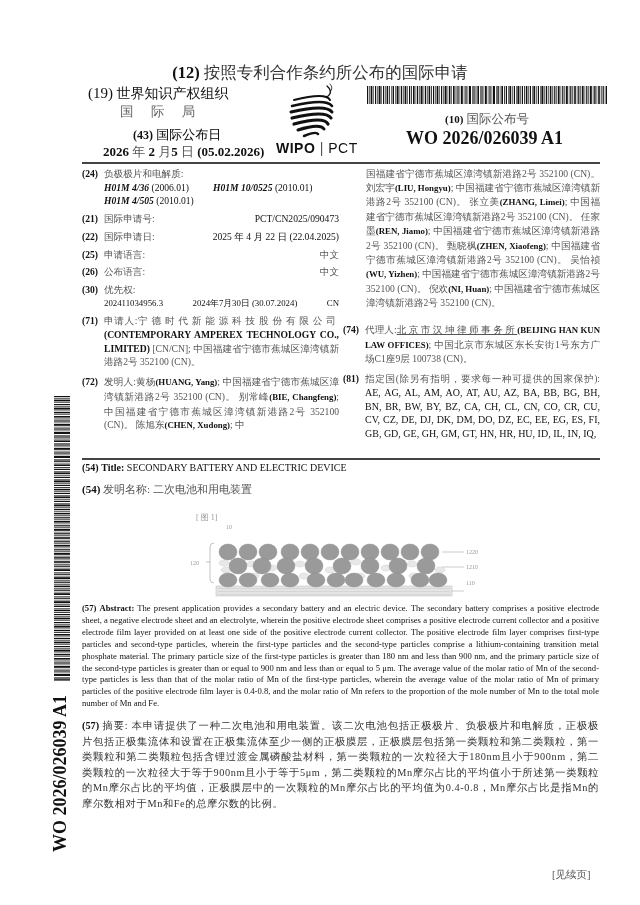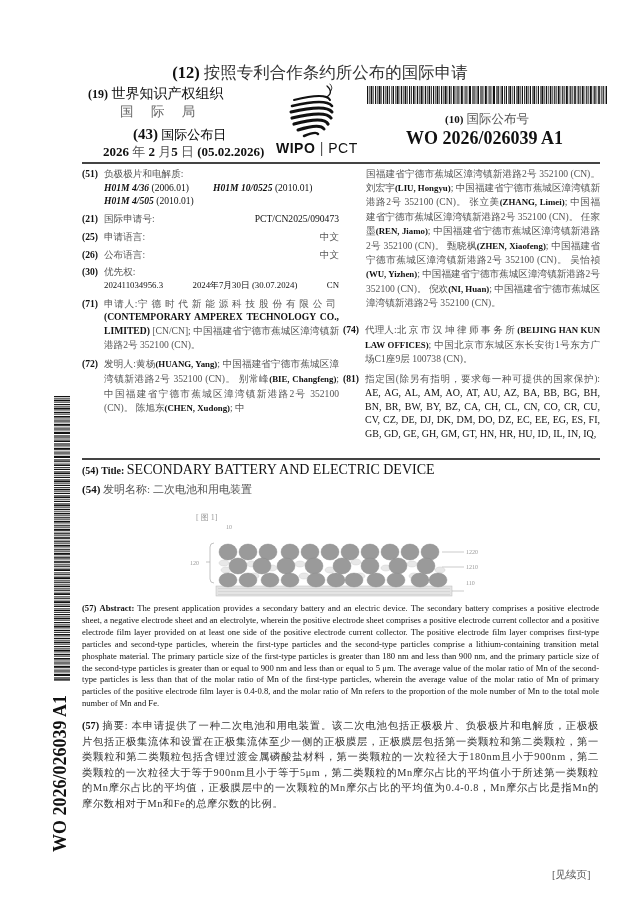--- a/index.html
+++ b/index.html
@@ -6,24 +6,24 @@
   body { width: 640px; height: 905px; position: relative; overflow: hidden;
          font-family: "Liberation Serif", "DejaVu Serif", serif; color: #111; }
   .abs { position: absolute; }
   .gray { color: #000000; }
   b, .b { font-weight: bold; }
 
   
   #hdr-title { left: 0; width: 640px; top: 62px; text-align: center; font-size: 16.5px; color: #333; }
   #hdr-title .num { font-weight: bold; color: #111; }
   #org { left: 88px; top: 85px; font-size: 14px; }
-  #org .num { font-size: 12px; font-weight: bold; }
+  #org .num { font-size: 15px; font-weight: normal; }
   #bureau { left: 120px; top: 103px; font-size: 13.5px; color: #666; letter-spacing: 7px; }
   #pubdate-label { left: 133px; top: 126px; font-size: 13px; }
-  #pubdate-label .num { font-size: 15px; font-weight: bold; margin-top: 16px; }
+  #pubdate-label .num { font-size: 12px; font-weight: bold; margin-top: 16px; }
   #pubdate { left: 103px; top: 143px; font-size: 13px; font-weight: bold; }
   #pubdate .cn { font-weight: normal; color: #555; }
 
   #wipo-logo { left: 280px; top: 78px; width: 60px; height: 62px; }
   #wipo-text { left: 276px; top: 140px; font-family: "Liberation Sans", "DejaVu Sans", sans-serif;
                font-size: 14px; font-weight: bold; letter-spacing: 0.5px; }
   #wipo-text .pct { font-weight: normal; }
 
   #barcode-top { left: 367px; top: 86px; width: 240px; height: 18px; }
   #pubno-label { left: 445px; top: 111px; font-size: 12.5px; color: #555; }
@@ -388,35 +388,40 @@
     <rect y="278" x="0" height="2" width="16"></rect>
       <rect y="281" x="0" height="0.6" width="16"></rect>
       <rect y="282.4" x="0" height="1.4" width="16"></rect>
     <rect y="284.4" x="0" height="0.6" width="16"></rect>
   </g>
 </svg>
 <div class="abs" id="side-pubno">WO 2026/026039 A1</div>
 
 <div class="col" style="left:82px; top:167px; width:257px;">
   <div class="field">
-    <span class="fn">(51)</span>
+    <span class="fn">(24)</span>
     <span class="lbl">负极极片和电解质:</span>
     <div class="row2" style="justify-content:flex-start; gap:24px;">
       <span><span class="ipc">H01M 4/36</span> <span>(2006.01)</span></span>
       <span><span class="ipc">H01M 10/0525</span> <span>(2010.01)</span></span>
     </div>
     <div><span class="ipc">H01M 4/505</span> <span>(2010.01)</span></div>
   </div>
 
   <div class="field row2">
     <span class="fn">(21)</span>
     <span class="lbl">国际申请号:</span>
     <span>PCT/CN2025/090473</span>
   </div>
 
+  <div class="field row2">
+    <span class="fn">(22)</span>
+    <span class="lbl">国际申请日:</span>
+    <span>2025 年 4 月 22 日 (22.04.2025)</span>
+  </div>
 
   <div class="field row2">
     <span class="fn">(25)</span>
     <span class="lbl">申请语言:</span>
     <span class="gtxt">中文</span>
   </div>
 
   <div class="field row2">
     <span class="fn">(26)</span>
     <span class="lbl">公布语言:</span>
@@ -448,36 +453,36 @@
 
 <div class="col" style="left:366px; top:167px; width:234px;">
   <div class="just">
     <span class="gtxt">国福建省宁德市蕉城区漳湾镇新港路2号 352100 (CN)。 </span><span class="gtxt">刘宏宇</span><span class="b" style="font-size:8.8px">(LIU, Hongyu)</span><span class="gtxt">; 中国福建省宁德市蕉城区漳湾镇新港路2号 352100 (CN)。 </span><span class="gtxt">张立美</span><span class="b" style="font-size:8.8px">(ZHANG, Limei)</span><span class="gtxt">; 中国福建省宁德市蕉城区漳湾镇新港路2号 352100 (CN)。 </span><span class="gtxt">任家墨</span><span class="b" style="font-size:8.8px">(REN, Jiamo)</span><span class="gtxt">; 中国福建省宁德市蕉城区漳湾镇新港路2号 352100 (CN)。 </span><span class="gtxt">甄晓枫</span><span class="b" style="font-size:8.8px">(ZHEN, Xiaofeng)</span><span class="gtxt">; 中国福建省宁德市蕉城区漳湾镇新港路2号 352100 (CN)。 </span><span class="gtxt">吴怡祯</span><span class="b" style="font-size:8.8px">(WU, Yizhen)</span><span class="gtxt">; 中国福建省宁德市蕉城区漳湾镇新港路2号 352100 (CN)。 </span><span class="gtxt">倪欢</span><span class="b" style="font-size:8.8px">(NI, Huan)</span><span class="gtxt">; 中国福建省宁德市蕉城区漳湾镇新港路2号 352100 (CN)。</span>
   </div>
 </div>
 
 <div class="col" style="left:343px; top:323px; width:257px;">
   <div class="field just">
     <span class="fn">(74)</span>
-    <span class="lbl">代理人:</span><span class="gtxt" style="letter-spacing:2.4px;">北京市汉坤律师事务所</span><span class="b" style="font-size:8.8px">(BEIJING HAN KUN LAW OFFICES)</span><span class="gtxt">; 中国北京市东城区东长安街1号东方广场C1座9层 100738 (CN)。</span>
+    <span class="lbl">代理人:</span><span class="gtxt" style="letter-spacing:2.4px;text-decoration:underline;">北京市汉坤律师事务所</span><span class="b" style="font-size:8.8px">(BEIJING HAN KUN LAW OFFICES)</span><span class="gtxt">; 中国北京市东城区东长安街1号东方广场C1座9层 100738 (CN)。</span>
   </div>
 
   <div class="field just" style="margin-top:6px;">
     <span class="fn">(81)</span>
     <span class="lbl">指定国(除另有指明，要求每一种可提供的国家保护):</span>
     <span style="font-size:10px;">AE, AG, AL, AM, AO, AT, AU, AZ, BA, BB, BG, BH, BN, BR, BW, BY, BZ, CA, CH, CL, CN, CO, CR, CU, CV, CZ, DE, DJ, DK, DM, DO, DZ, EC, EE, EG, ES, FI, GB, GD, GE, GH, GM, GT, HN, HR, HU, ID, IL, IN, IQ,</span>
   </div>
 </div>
 
 <div class="rule" style="left:82px; top:458px; width:518px; height:1.5px;"></div>
 
 <div class="abs" id="title-en">
   <span class="lab">(54)</span>
   <span class="lab">Title:</span>
-  <span style="font-size:14px;">SECONDARY BATTERY AND ELECTRIC DEVICE</span>
+  <span style="font-size:10px;">SECONDARY BATTERY AND ELECTRIC DEVICE</span>
 </div>
 <div class="abs" id="title-cn">
   <span class="fn">(54)</span>
   <span class="lab">发明名称:</span>
   <span class="lab">二次电池和用电装置</span>
 </div>
 
 <div class="abs" id="figure">
   <div class="fig-lab" style="left:6px; top:2px; font-size:8px;">[ 图 1]</div>
   <div class="fig-lab" style="left:36px; top:14px;">10</div>

